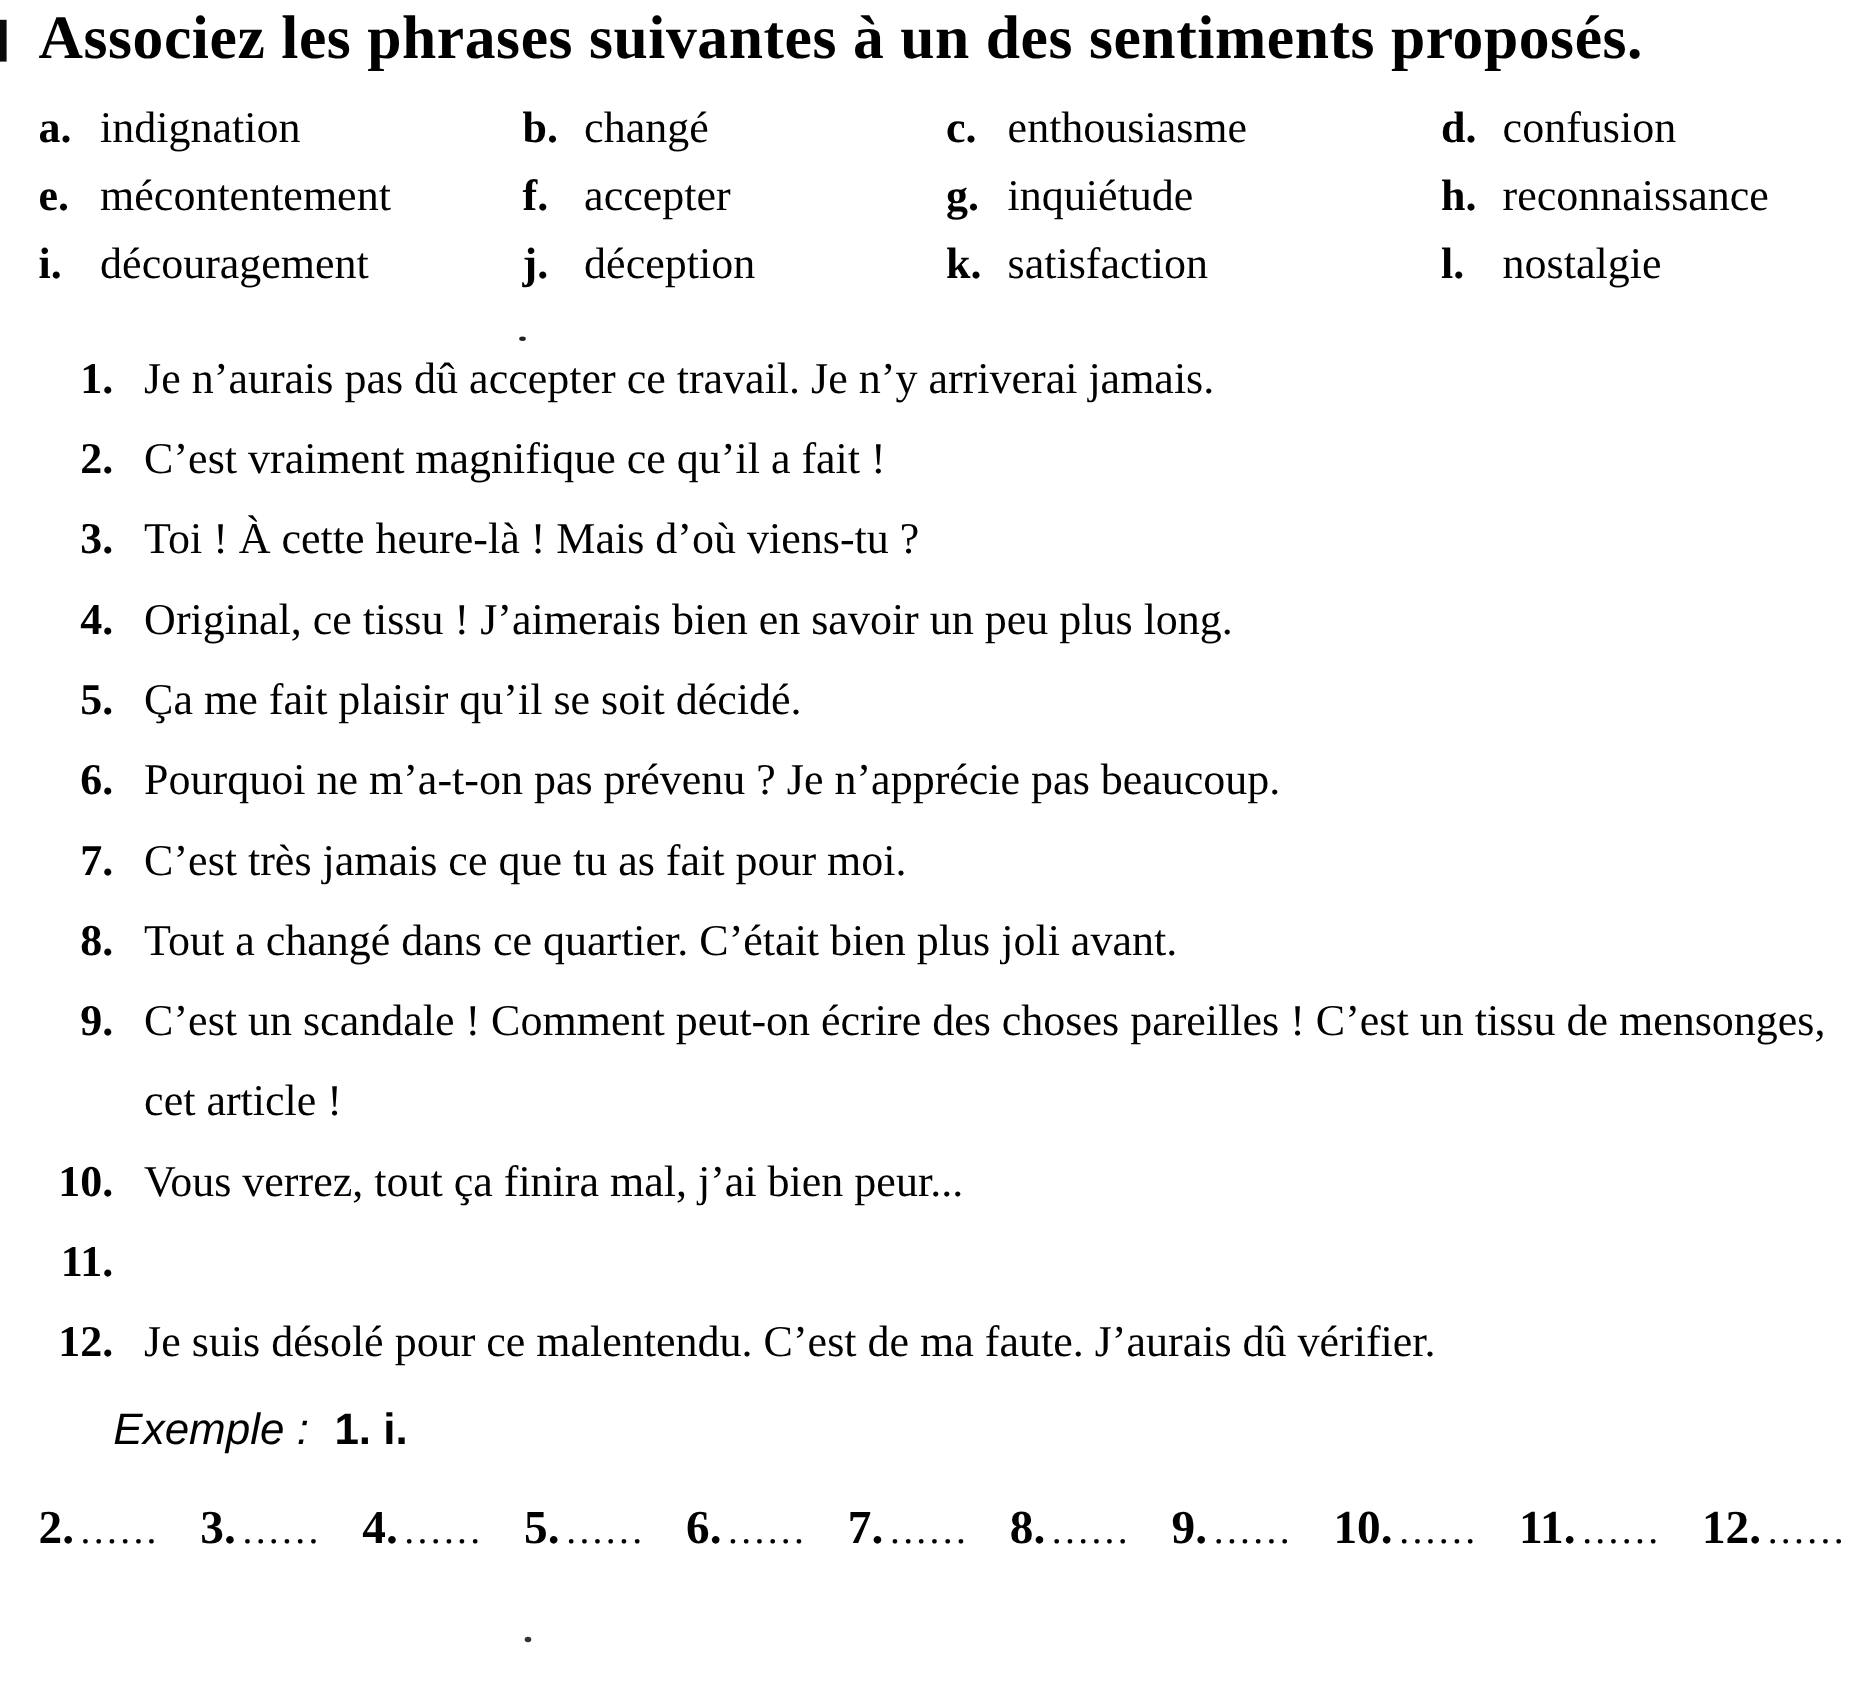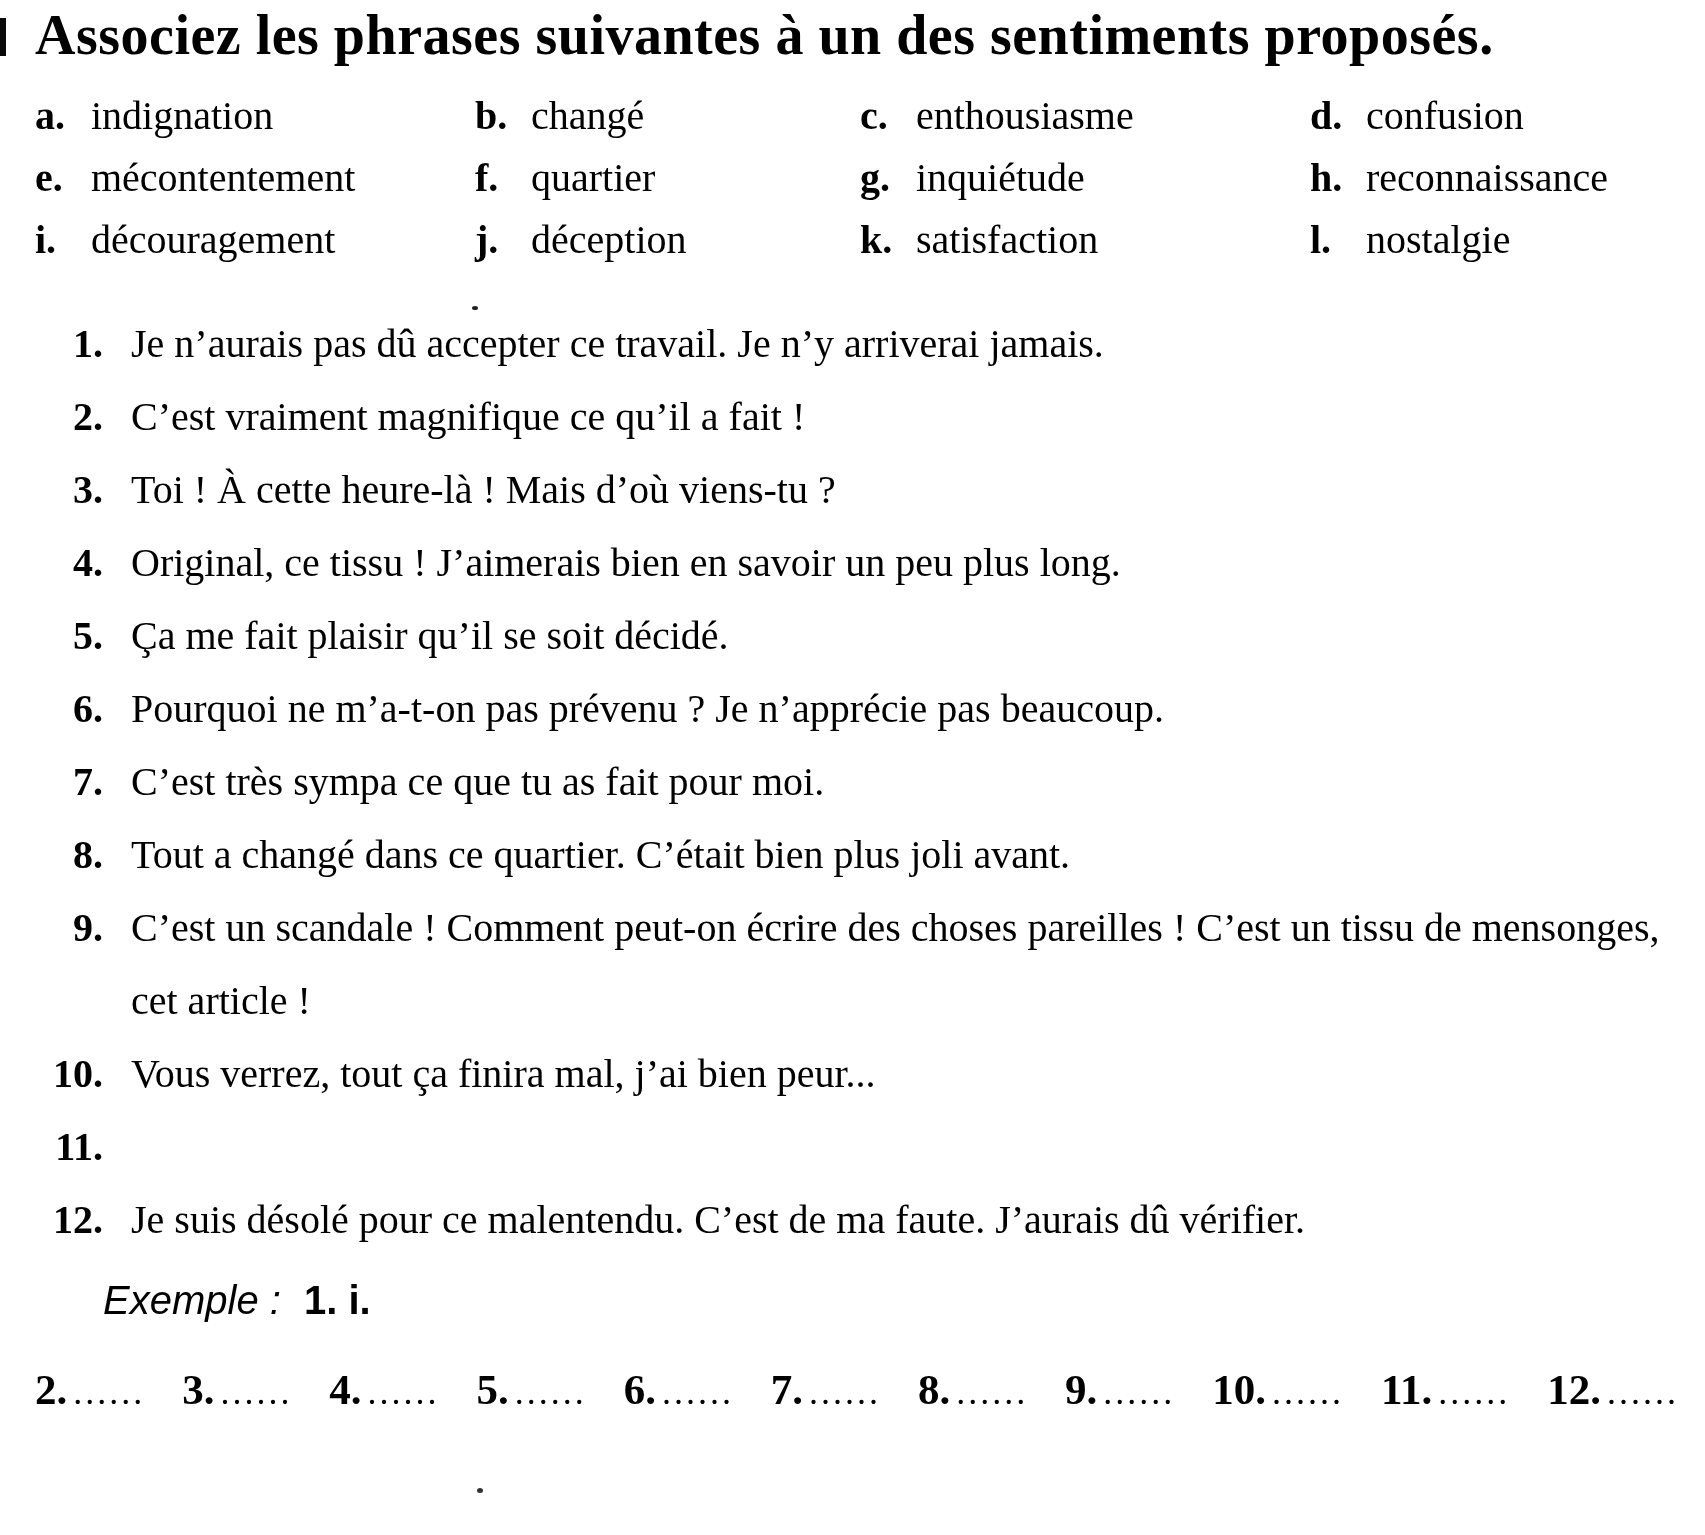--- a/index.html
+++ b/index.html
@@ -82,21 +82,21 @@
     <div class="sentiment">
       <span class="letter">d.</span>
       <span class="word">confusion</span>
     </div>
     <div class="sentiment">
       <span class="letter">e.</span>
       <span class="word">mécontentement</span>
     </div>
     <div class="sentiment">
       <span class="letter">f.</span>
-      <span class="word">quartier</span>
+      <span class="word">accepter</span>
     </div>
     <div class="sentiment">
       <span class="letter">g.</span>
       <span class="word">inquiétude</span>
     </div>
     <div class="sentiment">
       <span class="letter">h.</span>
       <span class="word">reconnaissance</span>
     </div>
     <div class="sentiment">
@@ -137,21 +137,21 @@
     <div class="item">
       <span class="num">5.</span>
       <span class="text">Ça me fait plaisir qu’il se soit décidé.</span>
     </div>
     <div class="item">
       <span class="num">6.</span>
       <span class="text">Pourquoi ne m’a-t-on pas prévenu ? Je n’apprécie pas beaucoup.</span>
     </div>
     <div class="item">
       <span class="num">7.</span>
-      <span class="text">C’est très sympa ce que tu as fait pour moi.</span>
+      <span class="text">C’est très jamais ce que tu as fait pour moi.</span>
     </div>
     <div class="item">
       <span class="num">8.</span>
       <span class="text">Tout a changé dans ce quartier. C’était bien plus joli avant.</span>
     </div>
     <div class="item">
       <span class="num">9.</span>
       <span class="text">C’est un scandale ! Comment peut-on écrire des choses pareilles ! C’est un tissu de mensonges, cet article !</span>
     </div>
     <div class="item">

